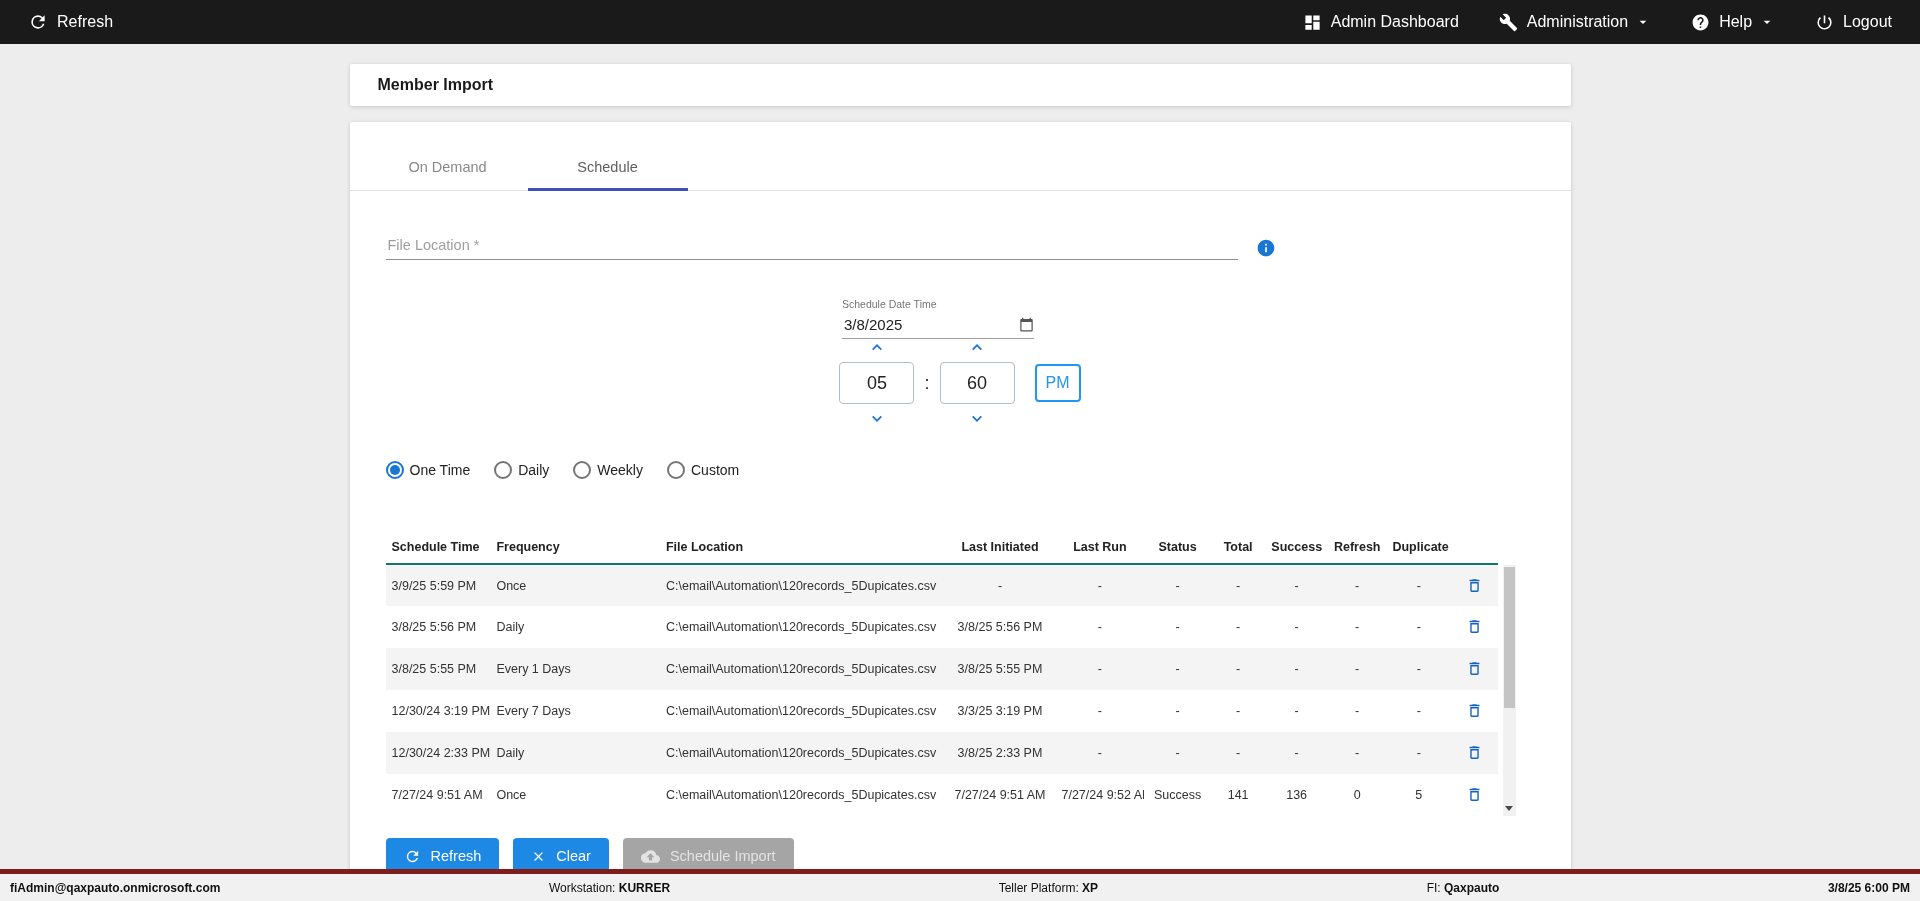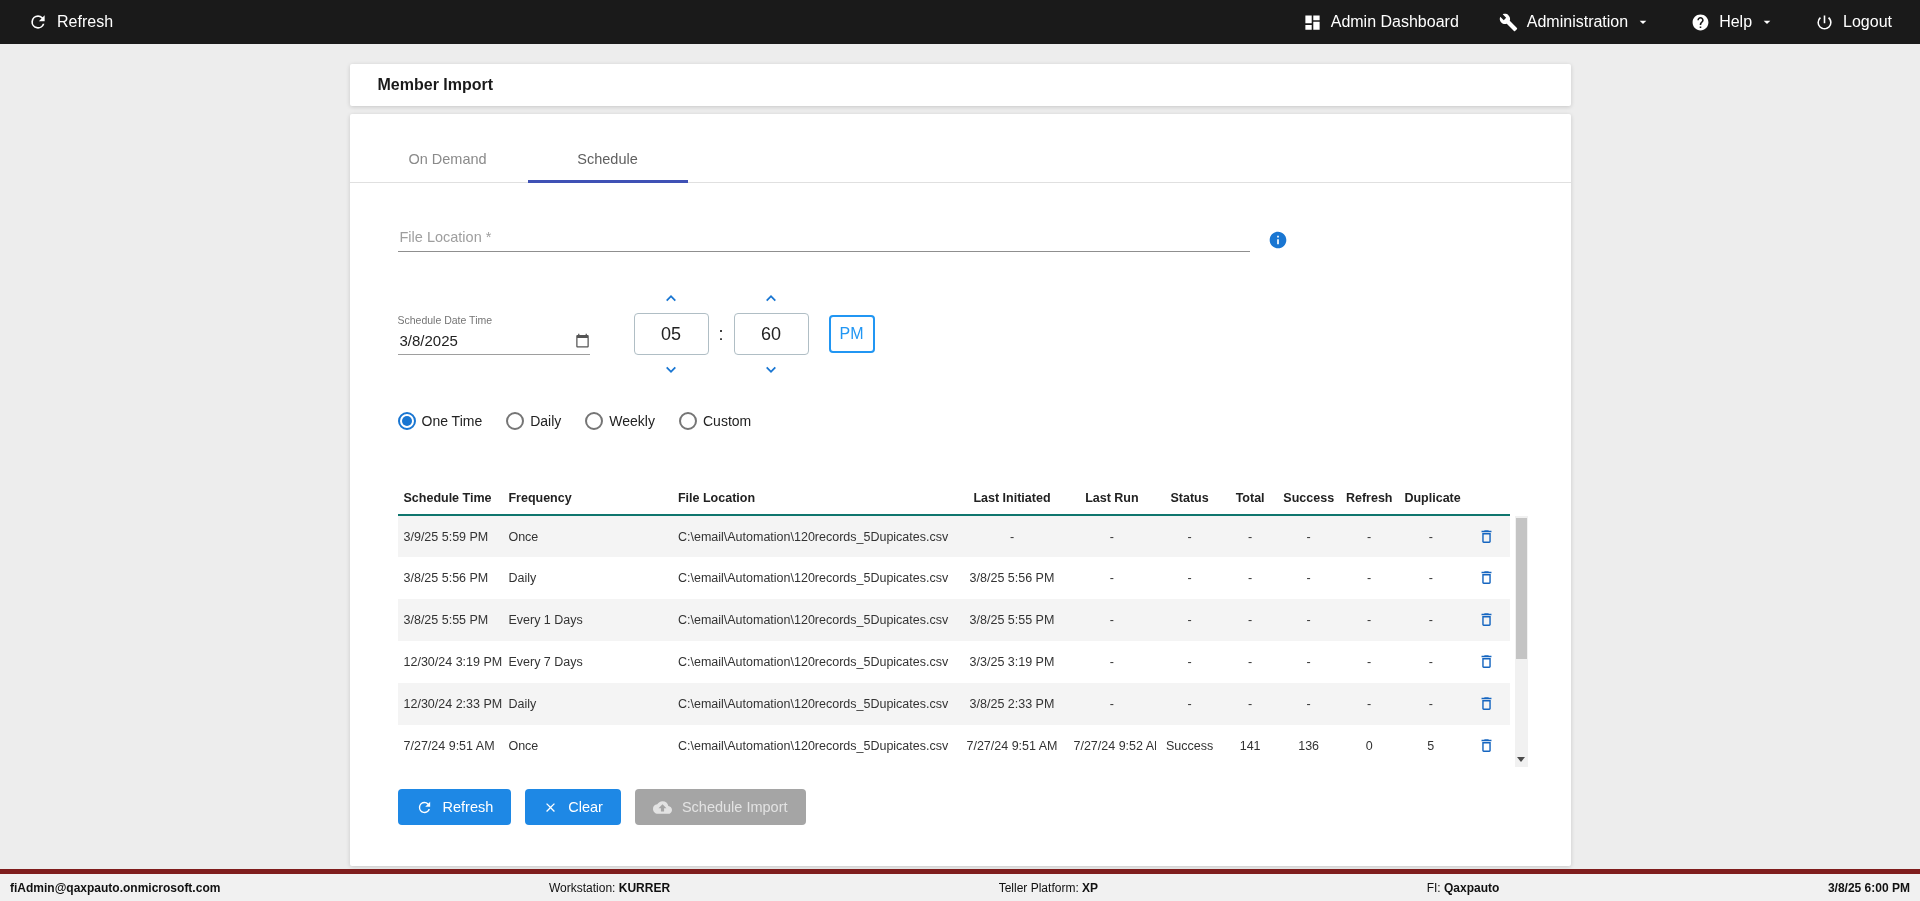--- a/index.html
+++ b/index.html
@@ -26,46 +26,46 @@
 
   
   .page { flex:1; overflow:hidden; }
   .title-card {
     width:1221px; margin:20px auto 5px; height:42px; background:#fff;
     display:flex; align-items:center; border-radius:2px;
     box-shadow:0 1px 4px rgba(0,0,0,.16);
   }
   .title-card h1 { margin:0; padding-left:28px; font-size:16px; font-weight:700; color:#1a1a1a; }
   .main-card {
-    width:1221px; margin:8px auto; height:752px; background:#fff;
+    width:1221px; margin:16px auto; height:752px; background:#fff;
     border-radius:2px; box-shadow:0 1px 4px rgba(0,0,0,.16); overflow:hidden;
   }
 
   
   .tabs { display:flex; padding:22px 0 0 18px; border-bottom:1px solid #e0e0e0; }
   .tab {
     width:160px; height:46px; display:flex; align-items:center; justify-content:center;
     font-size:14.5px; color:#8a8a8a; cursor:pointer; position:relative;
   }
   .tab.active { color:#5f5f5f; }
   .tab.active::after {
     content:""; position:absolute; left:0; right:0; bottom:-1px; height:3px; background:#3f51b5;
   }
 
   
-  .card-body { padding:0 48px; }
+  .card-body { padding:0 36px; }
   .file-row { margin-top:40px; display:flex; align-items:flex-end; }
   .file-input {
     width:852px; border:none; border-bottom:1px solid #8f8f8f; background:transparent;
     font-size:14.5px; font-family:inherit; color:#333; padding:6px 2px; outline:none;
   }
   .file-input::placeholder { color:#9e9e9e; }
   .info-btn { background:none; border:none; padding:0; margin:0 0 2px 18px; cursor:pointer; }
 
-  .datetime-row { margin-top:38px; display:flex; align-items:center; }
+  .datetime-row { margin-top:38px; display:flex; align-items:center;flex-direction:column; }
   .date-field { width:192px; margin-right:44px; align-self:center; }
   .date-label { display:block; font-size:10.5px; color:#757575; margin-bottom:5px; }
   .date-wrap { display:flex; align-items:center; border-bottom:1px solid #9e9e9e; padding-bottom:4px; }
   .date-input {
     flex:1; border:none; outline:none; background:transparent;
     font-size:15px; font-family:inherit; color:#222; min-width:0;
   }
   .cal-btn { background:none; border:none; padding:0; cursor:pointer; }
 
   .time-group { display:flex; align-items:center; }

